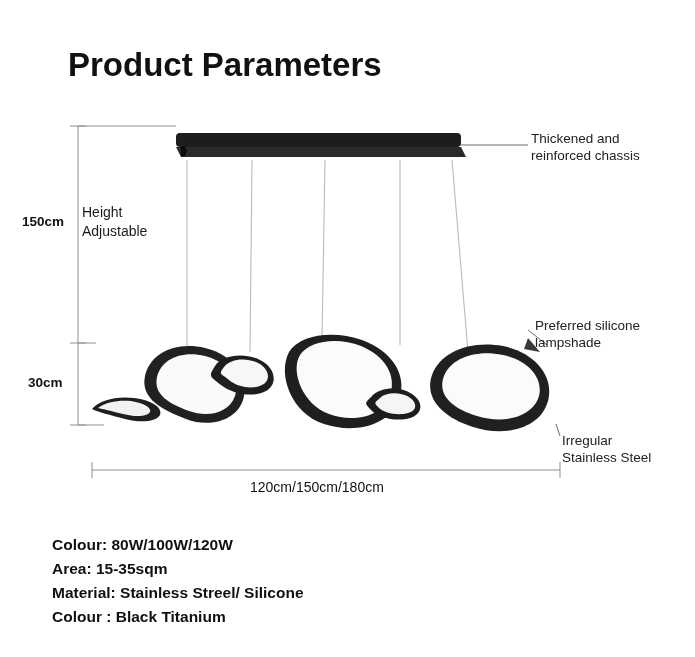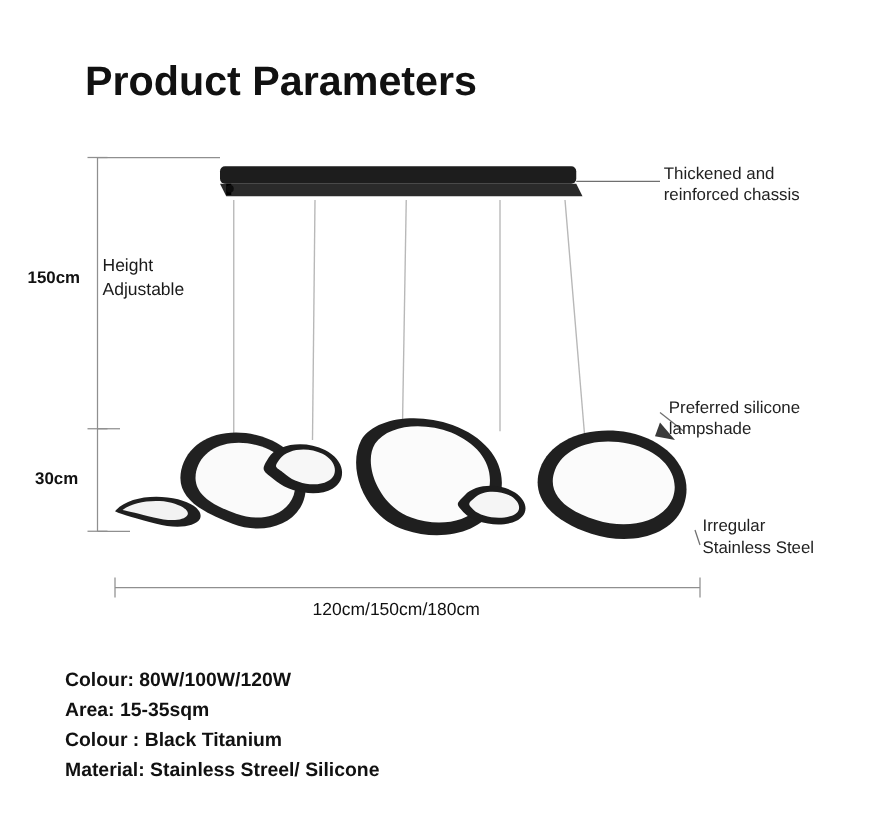--- a/index.html
+++ b/index.html
@@ -173,24 +173,24 @@
     <div class="dim-lbl" style="left:28px; top:375px;">30cm</div>
     <div class="width-lbl" style="left:250px; top:479px;">120cm/150cm/180cm</div>
 
     <div class="inner-lbl" style="left:82px; top:203px;">Height
 Adjustable</div>
 
     <div class="lbl" style="left:535px; top:317px;">Preferred silicone
 lampshade</div>
     <div class="lbl" style="left:531px; top:130px;">Thickened and
 reinforced chassis</div>
-    <div class="lbl" style="left:562px; top:412px;">Irregular
+    <div class="lbl" style="left:562px; top:432px;">Irregular
 Stainless Steel</div>
   </div>
 
   <div class="specs">
     <div class="row">Colour: 80W/100W/120W</div>
     <div class="row">Area: 15-35sqm</div>
+    <div class="row">Material: Stainless Streel/ Silicone</div>
     <div class="row">Colour : Black Titanium</div>
-    <div class="row">Material: Stainless Streel/ Silicone</div>
   </div>
 
 </div>
 
 </body></html>

